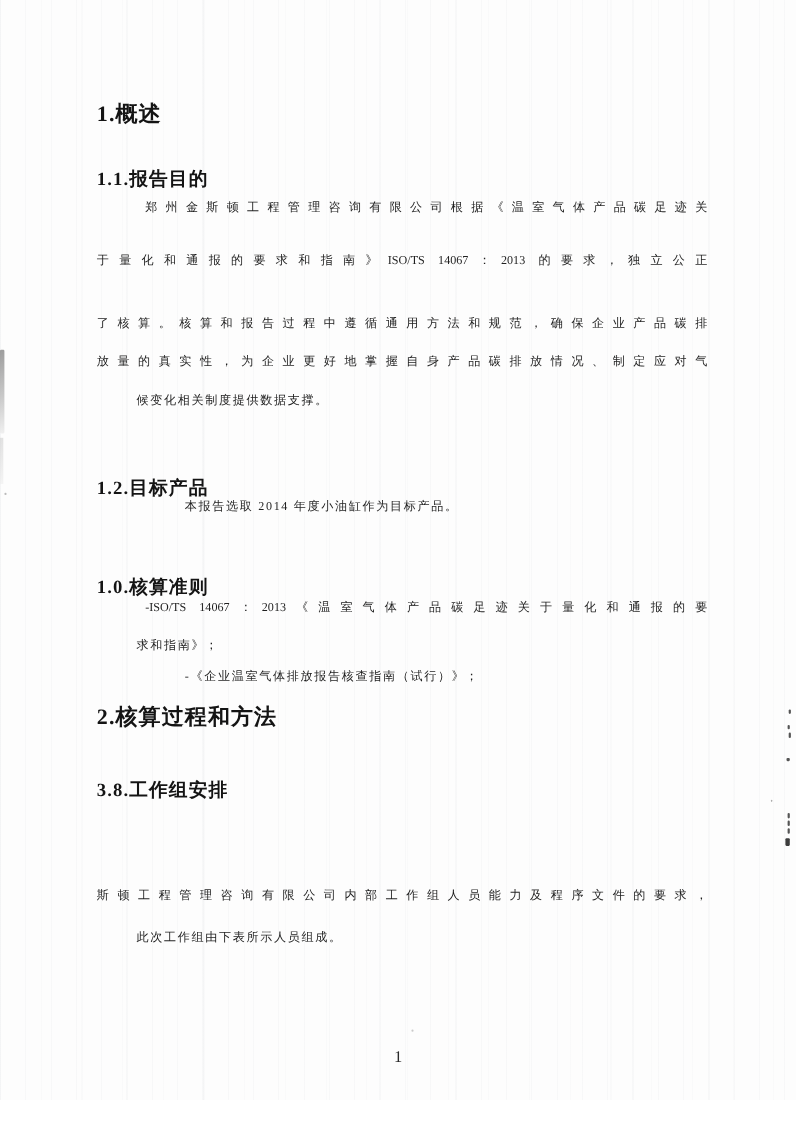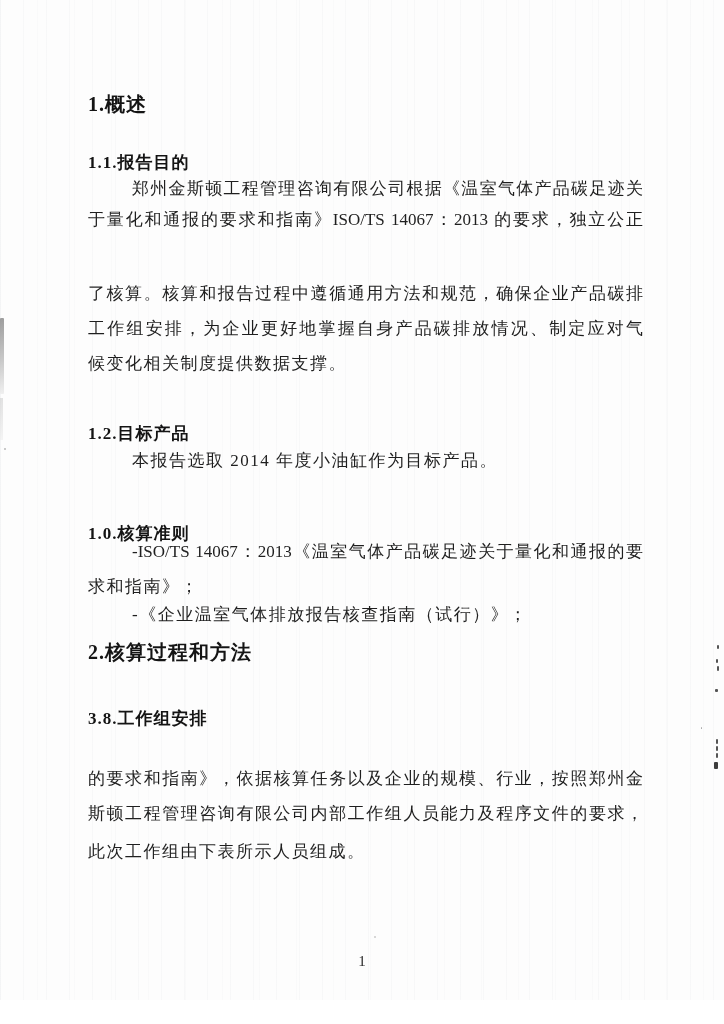--- a/index.html
+++ b/index.html
@@ -27,21 +27,21 @@
     left: 88px;
     top: 0;
     width: 555px;
     height: 100%;
   }
   .blk {
     position: absolute;
     left: 0;
     width: 555px;
     box-sizing: border-box;
-    font-size: 17px;
+    font-size: 11px;
     line-height: 22px;
     white-space: nowrap;
   }
   .h1 {
     font-size: 20px;
     font-weight: bold;
     color: #141414;
     letter-spacing: 1px;
   }
   .h2 {
@@ -51,21 +51,21 @@
     letter-spacing: 1px;
     margin-top: 20px;
   }
   .jl {
     white-space: normal;
     text-align: justify;
     text-align-last: justify;
     text-justify: inter-character;
   }
   .ind { padding-left: 44px; }
-  .last { letter-spacing: 1.5px; }
+  .last { letter-spacing: 1.5px; margin-left: 36px; }
   .page-number {
     position: absolute;
     left: 0;
     top: 953px;
     width: 724px;
     text-align: center;
     font-size: 15px;
     color: #2a2a2a;
     font-family: "Liberation Serif", "DejaVu Serif", serif;
   }
@@ -86,37 +86,36 @@
 </head>
 <body>
 
 <div class="page">
   <div class="content">
 
     <div class="blk h1" style="top:93px">1.概述</div>
     <div class="blk h2" style="top:132px">1.1.报告目的</div>
 
     <div class="blk jl ind" style="top:178px">郑州金斯顿工程管理咨询有限公司根据《温室气体产品碳足迹关</div>
-    <div class="blk jl" style="top:209px">于量化和通报的要求和指南》ISO/TS 14067：2013 的要求，独立公正</div>
+    <div class="blk jl" style="top:226px">于量化和通报的要求和指南》ISO/TS 14067：2013 的要求，独立公正</div>
     <div class="blk jl" style="top:283px">了核算。核算和报告过程中遵循通用方法和规范，确保企业产品碳排</div>
-    <div class="blk jl" style="top:318px">工作组安排，为企业更好地掌握自身产品碳排放情况、制定应对气</div>
+    <div class="blk jl" style="top:318px">放量的真实性，为企业更好地掌握自身产品碳排放情况、制定应对气</div>
     <div class="blk last" style="top:353px">候变化相关制度提供数据支撑。</div>
 
-    <div class="blk h2" style="top:403px">1.2.目标产品</div>
+    <div class="blk h2" style="top:413px">1.2.目标产品</div>
     <div class="blk last ind" style="top:450px">本报告选取 2014 年度小油缸作为目标产品。</div>
 
     <div class="blk h2" style="top:503px">1.0.核算准则</div>
     <div class="blk jl ind" style="top:541px">-ISO/TS 14067：2013《温室气体产品碳足迹关于量化和通报的要</div>
     <div class="blk last" style="top:576px">求和指南》；</div>
     <div class="blk last ind" style="top:604px">-《企业温室气体排放报告核查指南（试行）》；</div>
 
     <div class="blk h1" style="top:641px">2.核算过程和方法</div>
     <div class="blk h2" style="top:688px">3.8.工作组安排</div>
 
-    <div class="blk jl" style="top:768px">的要求和指南》，依据核算任务以及企业的规模、行业，按照郑州金</div>
     <div class="blk jl" style="top:803px">斯顿工程管理咨询有限公司内部工作组人员能力及程序文件的要求，</div>
     <div class="blk last" style="top:841px">此次工作组由下表所示人员组成。</div>
 
   </div>
 
   <div class="page-number">1</div>
 
   <div class="artifact edge-shadow-1"></div>
   <div class="artifact edge-shadow-2"></div>
   <div class="artifact speck" style="left:717px;top:645px;width:2px;height:4px;"></div>

